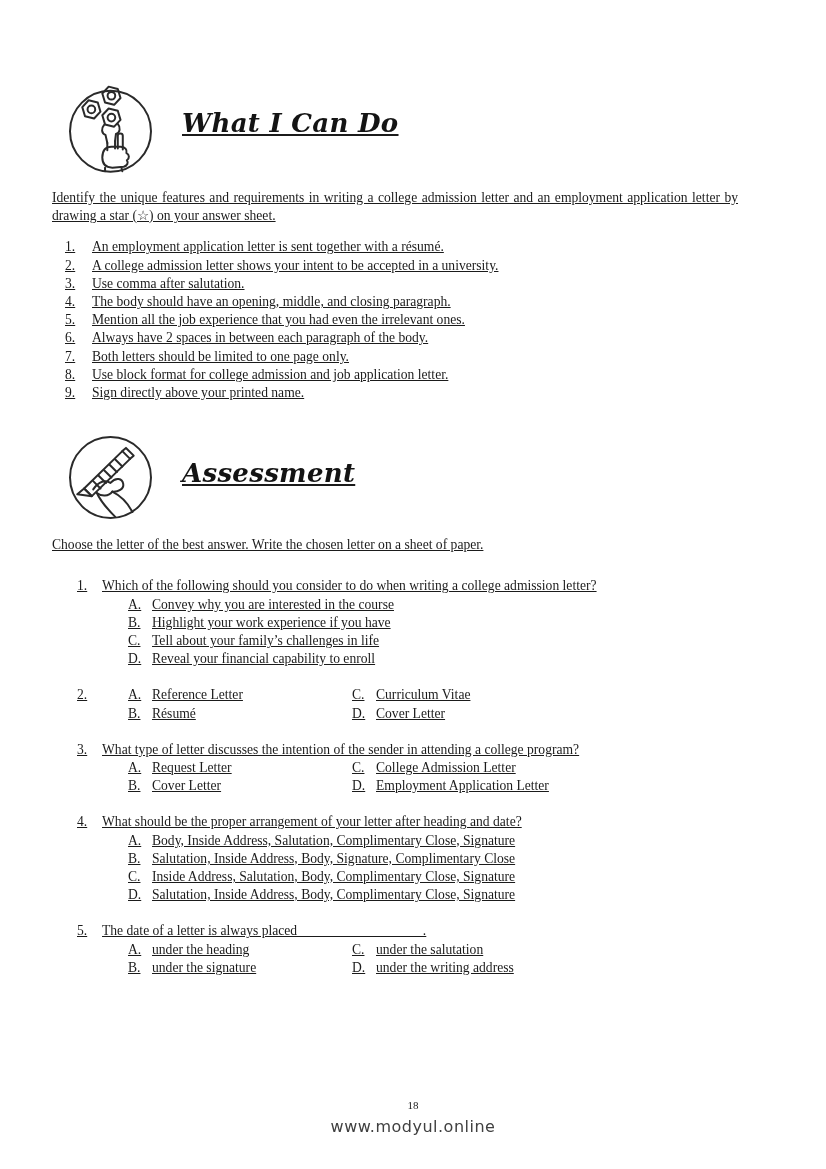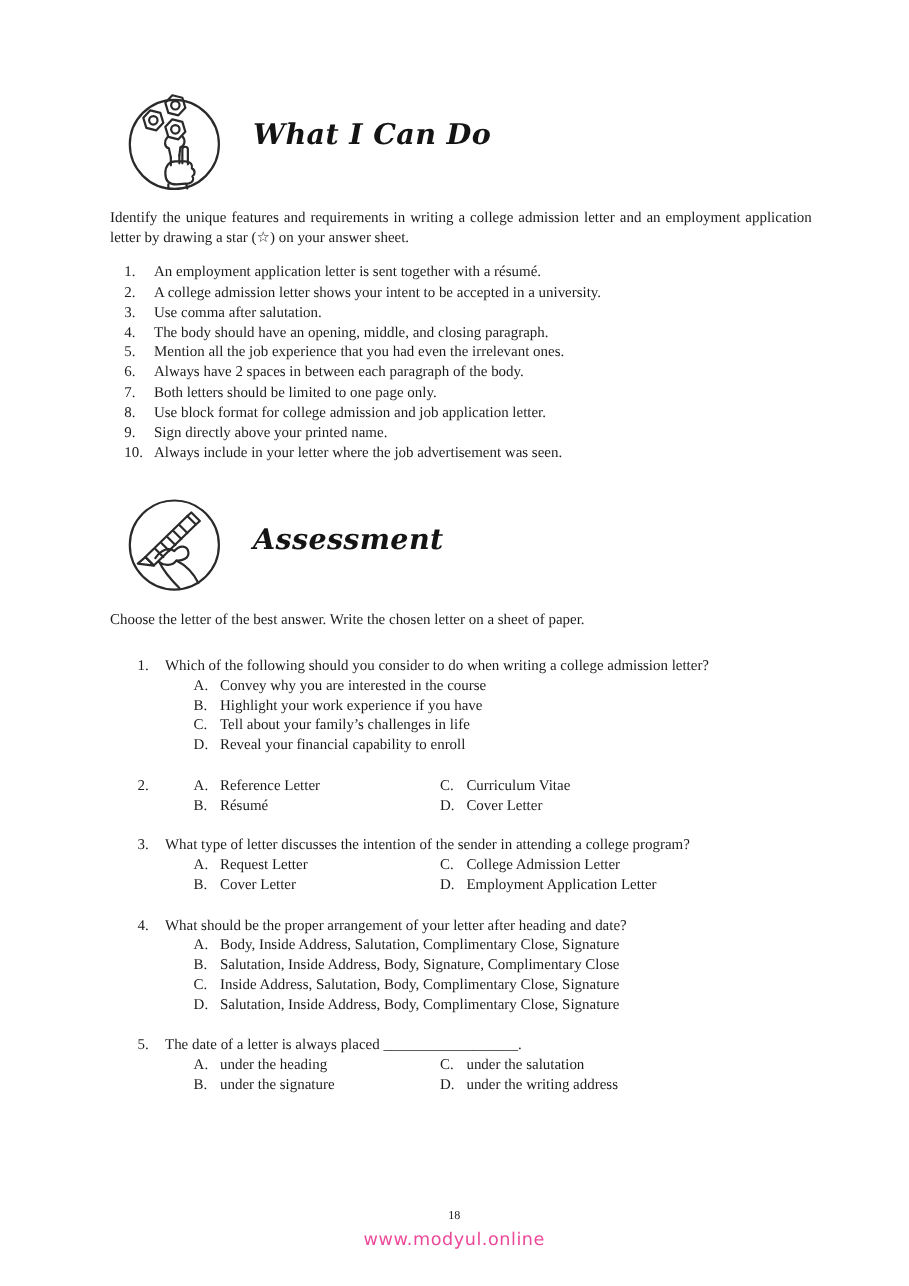--- a/index.html
+++ b/index.html
@@ -9,21 +9,21 @@
     width: 826px;
     height: 1169px;
     margin: 0 auto;
     background: #ffffff;
     font-family: "Liberation Serif", "DejaVu Serif", serif;
     font-size: 13.6px;
     line-height: 18.2px;
     color: #1b1b1b;
     overflow: hidden;
   }
-  .content { padding: 0 88px 0 100px; }
+  .content { padding: 0 88px 0 52px; text-decoration: underline; }
 
   .section-header { display: flex; align-items: center; gap: 26px; }
   .sh1 { margin-top: 83px; }
   .sh2 { margin-top: 30px; text-align: right; }
   .icon-circle { width: 91px; height: 91px; flex: 0 0 auto; margin-left: 13px; }
   .section-title {
     font-family: "DejaVu Serif", "Liberation Serif", serif;
     font-weight: 700;
     font-style: italic;
     font-size: 26px;
@@ -64,21 +64,21 @@
     color: #1b1b1b;
   }
   .watermark {
     position: absolute;
     top: 1118px; left: 0;
     width: 100%;
     text-align: center;
     font-family: "DejaVu Sans", "Liberation Sans", sans-serif;
     font-size: 16px;
     letter-spacing: 0.5px;
-    color: #ec4899;
+    color: #404040;
   }
   svg .ln { fill: none; stroke: #2a2a2a; stroke-width: 2.2; stroke-linecap: round; stroke-linejoin: round; }
 </style>
 </head>
 <body>
 
 <div class="page">
   <div class="content">
 
     <div>
@@ -133,24 +133,20 @@
             <span class="txt">Both letters should be limited to one page only.</span>
           </div>
           <div class="list-item">
             <span class="num">8.</span>
             <span class="txt">Use block format for college admission and job application letter.</span>
           </div>
           <div class="list-item">
             <span class="num">9.</span>
             <span class="txt">Sign directly above your printed name.</span>
           </div>
-          <div class="list-item">
-            <span class="num">10.</span>
-            <span class="txt">Always include in your letter where the job advertisement was seen.</span>
-          </div>
         </div>
     </div>
 
     <div>
       <div class="section-header sh2">
         <svg class="icon-circle" viewBox="0 0 100 100">
           <circle class="ln" cx="50" cy="50" r="44.5"></circle>
 
           <path class="ln" d="M21 62 L63 21 L71.5 29.5 L29.5 70.5 Z"></path>
           <path class="ln" d="M21 62 L29.5 70.5 L13.5 68.5 Z"></path>

